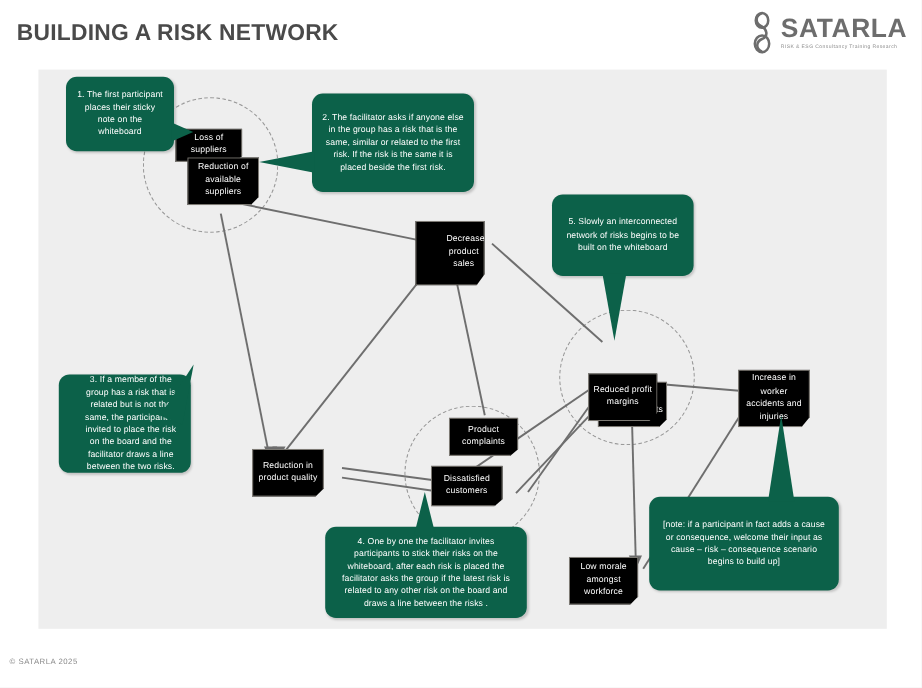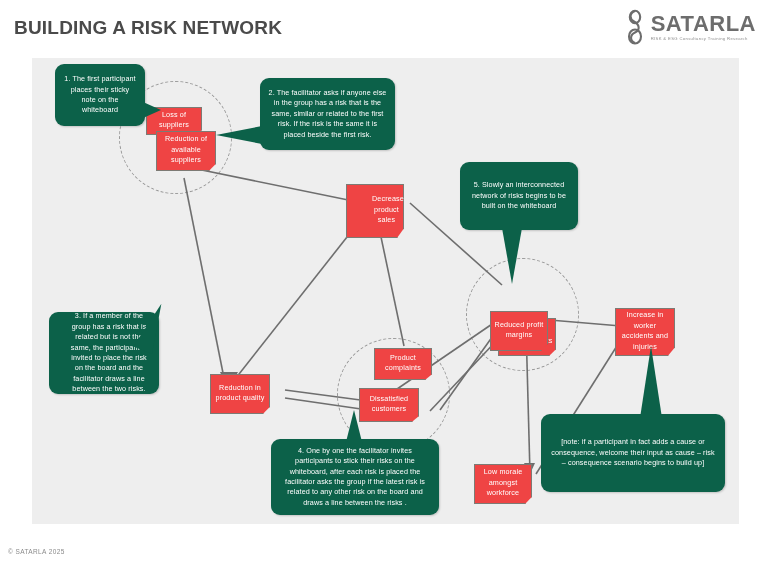--- a/index.html
+++ b/index.html
@@ -74,21 +74,21 @@
     top: 58px;
     width: 707px;
     height: 466px;
     background: #eeeeee;
   }
   #links { position: absolute; left:0; top:0; width: 707px; height: 466px; }
 
   
   .note {
     position: absolute;
-    background: #ef4444;
+    background: #000000;
     border: 1px solid #7d7a74;
     box-sizing: border-box;
     color: #ffffff;
     font-size: 7.2px;
     line-height: 10.5px;
     text-align: center;
     display: flex;
     align-items: center;
     justify-content: center;
     padding: 3px 2px 5px 2px;
@@ -215,41 +215,41 @@
 
     <div class="note" style="left:442px; top:406px; width:58px; height:40px;">
       <span>Low morale amongst workforce</span>
     </div>
 
     <div class="callout" style="left:23px; top:6px; width:90px; height:62px;">
       <span>1. The first participant places their sticky note on the whiteboard</span>
     </div>
     <div class="tail" style="left:111px; top:44px; border-top:8px solid transparent; border-bottom:8px solid transparent; border-left:18px solid #0c6149;"></div>
 
-    <div class="callout" style="left:228px; top:20px; width:135px; height:72px;">
+    <div class="callout" style="left:228px; top:20px; width:135px; height:82px;">
       <span>2. The facilitator asks if anyone else in the group has a risk that is the same, similar or related to the first risk. If the risk is the same it is placed beside the first risk.</span>
     </div>
     <div class="tail" style="left:184px; top:68px; border-top:9px solid transparent; border-bottom:9px solid transparent; border-right:46px solid #0c6149;"></div>
 
     <div class="callout" style="left:428px; top:104px; width:118px; height:68px;">
       <span>5. Slowly an interconnected network of risks begins to be built on the whiteboard</span>
     </div>
     <div class="tail" style="left:470px; top:170px; border-left:10px solid transparent; border-right:10px solid transparent; border-top:56px solid #0c6149;"></div>
 
     <div class="callout" style="left:17px; top:254px; width:110px; height:82px;padding-left:18px;">
       <span>3. If a member of the group has a risk that is related but is not the same, the participant is invited to place the risk on the board and the facilitator draws a line between the two risks.</span>
     </div>
     <div class="tail" style="left:110px; top:244px; border-left:10px solid transparent; border-right:10px solid transparent; border-bottom:50px solid #0c6149; transform: rotate(22deg);"></div>
 
     <div class="callout" style="left:239px; top:381px; width:168px; height:76px;">
       <span>4. One by one the facilitator invites participants to stick their risks on the whiteboard, after each risk is placed the facilitator asks the group if the latest risk is related to any other risk on the board and draws a line between the risks .</span>
     </div>
     <div class="tail" style="left:313px; top:352px; border-left:9px solid transparent; border-right:9px solid transparent; border-bottom:36px solid #0c6149;"></div>
 
-    <div class="callout" style="left:509px; top:356px; width:184px; height:78px;align-items:center;">
+    <div class="callout" style="left:509px; top:356px; width:158px; height:78px;align-items:center;">
       <span>[note: if a participant in fact adds a cause or consequence, welcome their input as cause – risk – consequence scenario begins to build up]</span>
     </div>
     <div class="tail" style="left:608px; top:288px; border-left:11px solid transparent; border-right:11px solid transparent; border-bottom:72px solid #0c6149;"></div>
 
   </div>
 
   <div id="footer" style="position:absolute; left:8px; top:548px; font-size:6.5px; color:#8a8a8a; letter-spacing:0.4px;">© SATARLA 2025</div>
 
 </div>
 

